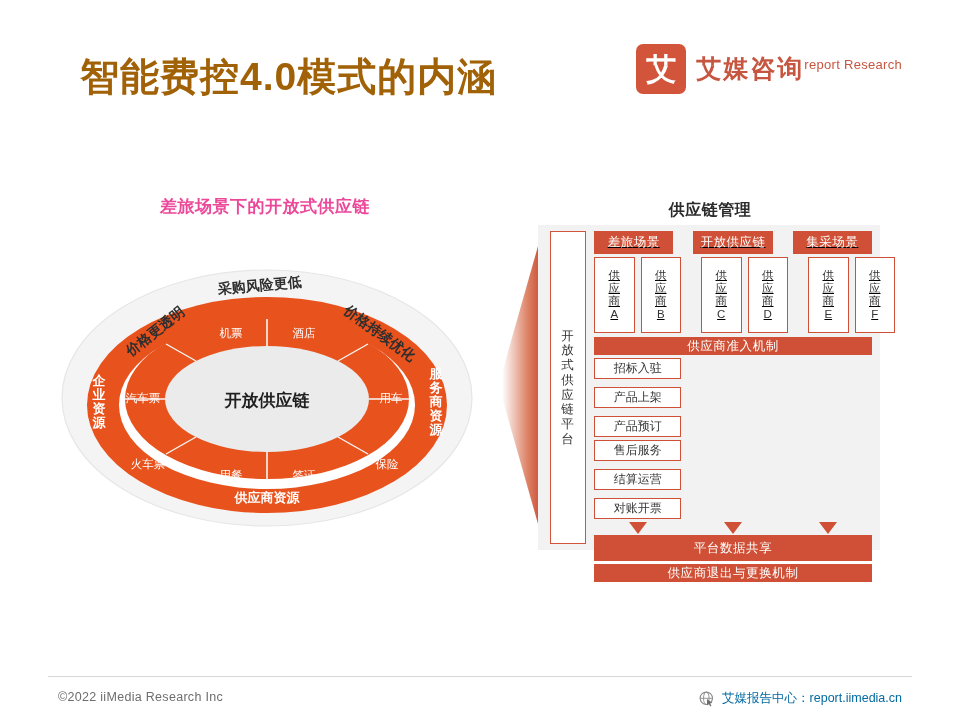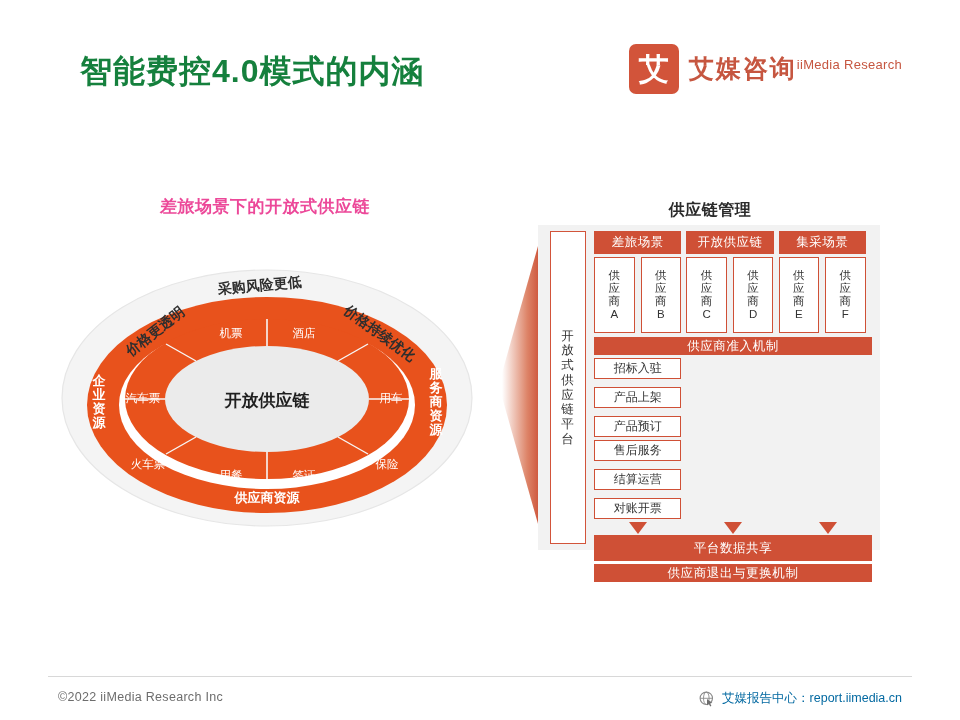--- a/index.html
+++ b/index.html
@@ -7,22 +7,22 @@
     width: 960px; height: 720px;
     background: #ffffff;
     font-family: "Liberation Sans", "DejaVu Sans", sans-serif;
     overflow: hidden;
   }
   .slide { position: relative; width: 960px; height: 720px; background: #fff; }
 
   
   .page-title {
     position: absolute; left: 80px; top: 50px;
-    font-size: 32px; font-weight: bold; letter-spacing: 1px;
-    color: #15803d;
+    font-size: 39px; font-weight: bold; letter-spacing: 1px;
+    color: #a16207;
     white-space: nowrap;
   }
   .brand { position: absolute; right: 58px; top: 44px; display: flex; align-items: center; gap: 10px; }
   .brand-mark {
     width: 50px; height: 50px; border-radius: 7px; background: #d2543a;
     display: flex; align-items: center; justify-content: center;
     color: #fff; font-size: 30px; font-weight: bold; line-height: 1;
   }
   .brand-txt { display: flex; justify-content: center; }
   .brand-cn { font-size: 25px; color: #c65640; font-weight: bold; letter-spacing: 2px; line-height: 1.1; }
@@ -58,21 +58,21 @@
   }
   .platform-col {
     position: absolute; left: 12px; top: 6px; width: 36px; height: 313px;
     border: 1.5px solid #d2543a; background: #fff;
     display: flex; align-items: center; justify-content: center;
   }
   .platform-col .vstack { font-size: 12.5px; color: #333; letter-spacing: 1px; line-height: 1.18; }
 
   .grid-area { position: absolute; left: 56px; top: 6px; width: 278px; height: 313px; }
 
-  .scene-row { display: flex; gap: 5px; }
+  .scene-row { display: flex; gap: 20px; text-decoration: underline; }
   .scene-col { width: 87.3px; }
   .scene-head {
     height: 23px; background: #cf5036; color: #fff;
     font-size: 12.5px; display: flex; align-items: center; justify-content: center;
     letter-spacing: .5px;
   }
   .sup-row { display: flex; gap: 6px; margin-top: 3px; }
   .sup-box {
     width: 40.5px; height: 76px; border: 1.2px solid #cf5036; background: #fff;
     display: flex; align-items: center; justify-content: center;
@@ -117,21 +117,21 @@
 <body>
 
 <div class="slide">
 
   <div class="page-title">智能费控4.0模式的内涵</div>
 
   <div class="brand">
     <div class="brand-mark">艾</div>
     <div class="brand-txt">
       <div class="brand-cn">艾媒咨询</div>
-      <div class="brand-en">iiMedia Research</div>
+      <div class="brand-en">report Research</div>
     </div>
   </div>
 
   <div class="left-wrap">
     <div class="left-title">差旅场景下的开放式供应链</div>
 
     <div class="left-stage">
       <svg width="470" height="300" viewBox="0 0 470 300">
         <defs>
 

